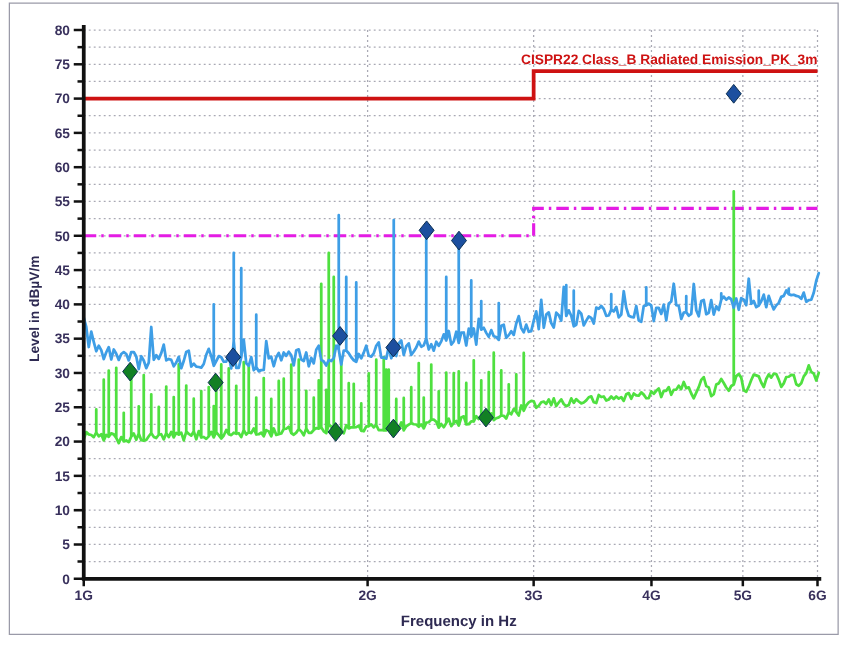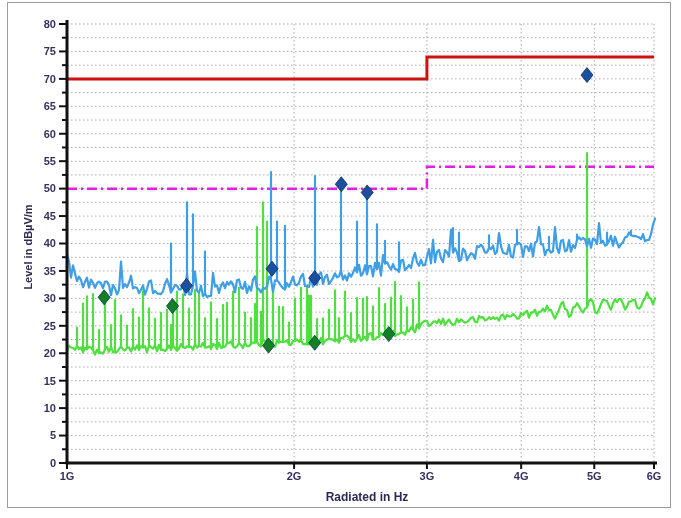--- a/index.html
+++ b/index.html
@@ -161,14 +161,15 @@
         <text x="56" y="24" text-anchor="end" dy="0.35em">80</text>
         <text x="67" y="480" text-anchor="middle">1G</text>
         <text x="294.08259784667587" y="480" text-anchor="middle">2G</text>
         <text x="426.9174021533241" y="480" text-anchor="middle">3G</text>
         <text x="521.1651956933517" y="480" text-anchor="middle">4G</text>
         <text x="594.2694638002054" y="480" text-anchor="middle">5G</text>
         <text x="654" y="480" text-anchor="middle">6G</text>
       </g>
     </svg>
   <div class="ylabel">Level in dBµV/m</div>
-  <div class="xlabel">Radiated in Hz</div>
+  <div class="xlabel">Frequency in Hz</div>
+  <div class="limit-label pk">CISPR22 Class_B Radiated Emission_PK_3m</div>
 </div>
 
 </body></html>

